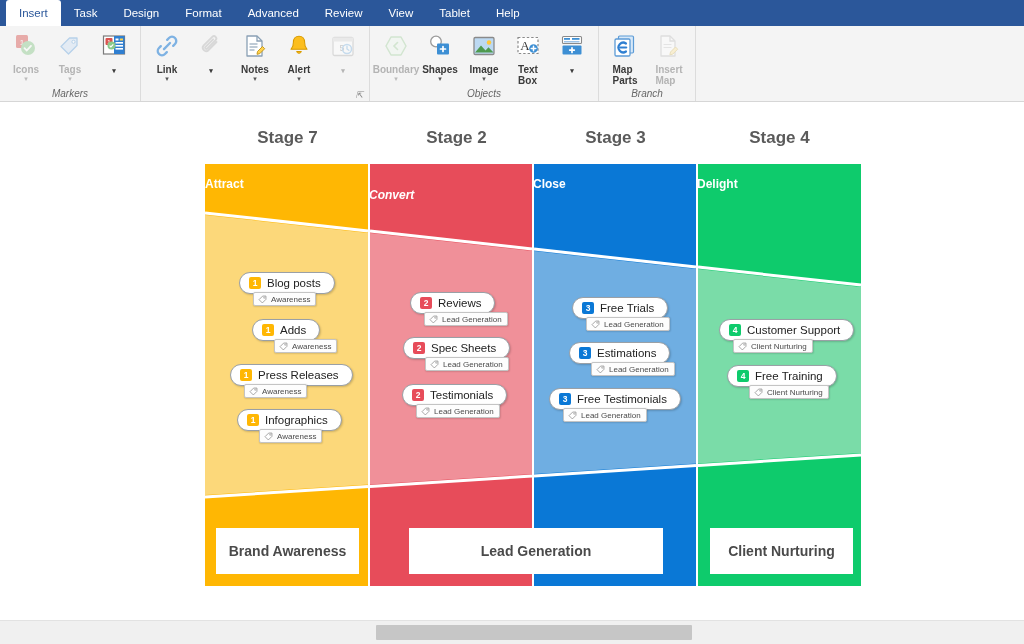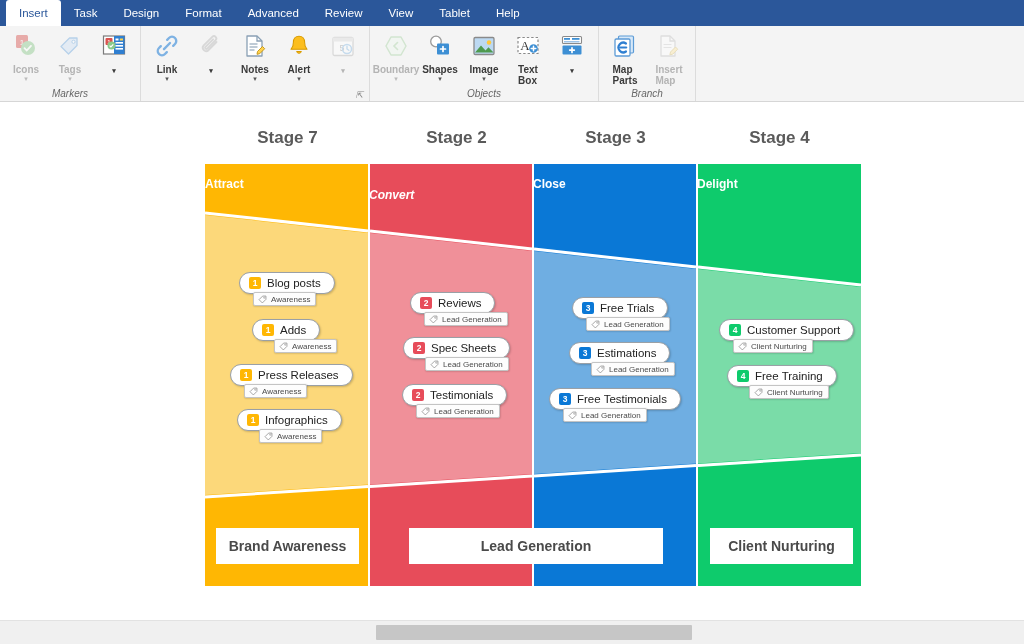--- a/index.html
+++ b/index.html
@@ -130,21 +130,21 @@
   
   .summary-box {
     position: absolute;
     background: #ffffff;
     display: flex;
     align-items: center;
     justify-content: center;
     font-size: 14px;
     font-weight: bold;
     color: #4a4a4a;
-    height: 36px;
+    height: 46px;
   }
 
   
   .node { position: absolute; }
   .node-pill {
     display: inline-flex;
     align-items: center;
     gap: 6px;
     background: #ffffff;
     border: 1.2px solid #9aa0a6;

